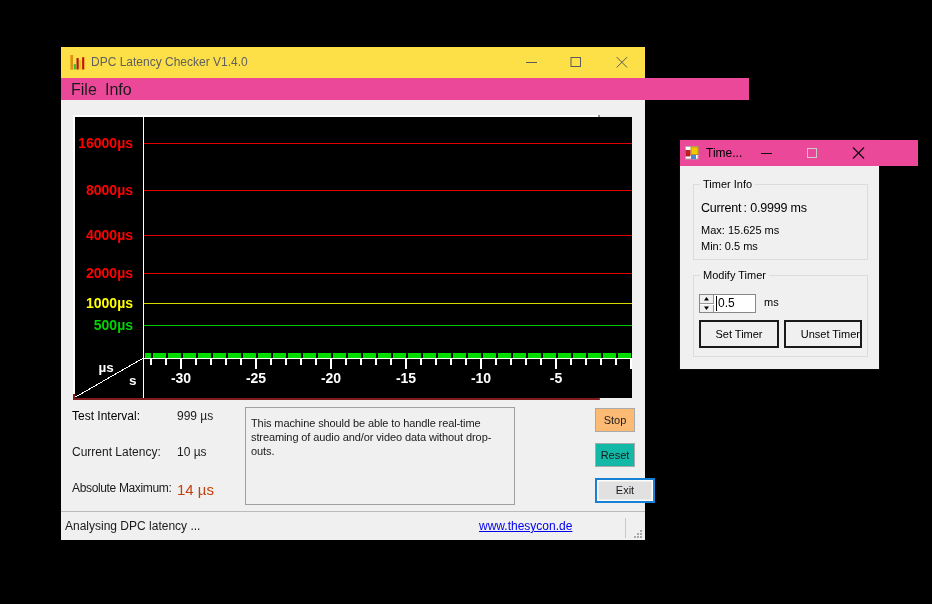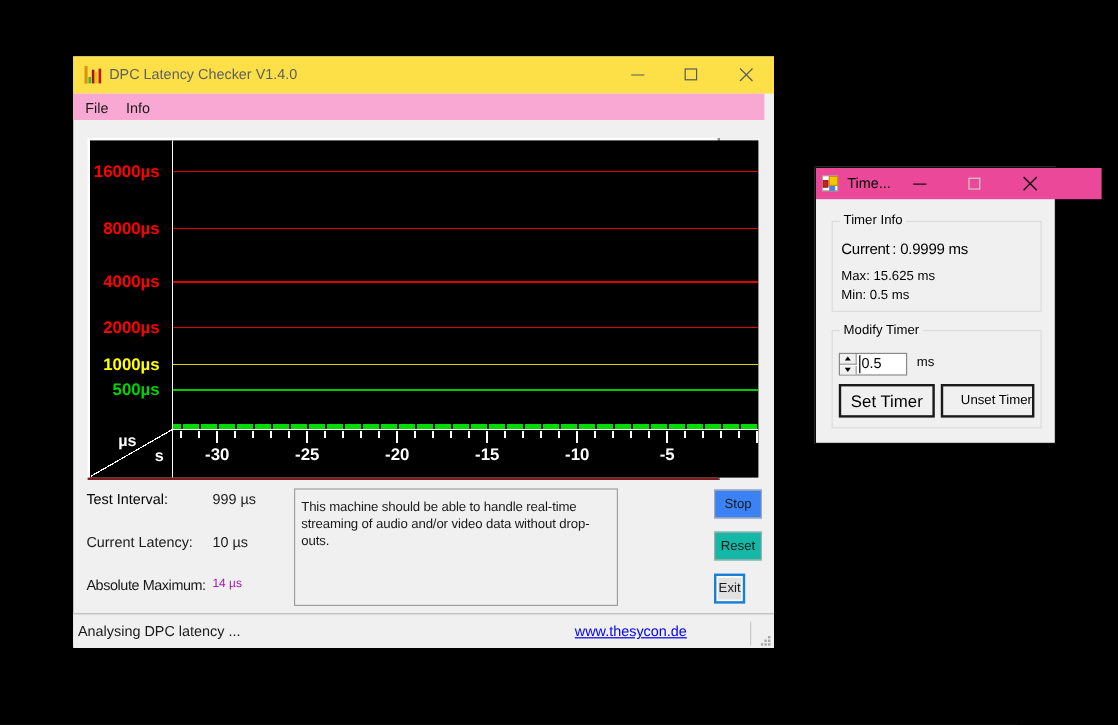--- a/index.html
+++ b/index.html
@@ -18,26 +18,26 @@
     </svg>
     <div class="a" style="left:30px;top:0;height:31px;line-height:31px;font-size:12px;color:#5f5f5f">DPC Latency Checker V1.4.0</div>
     <svg class="a" style="left:0;top:0" width="584" height="31" viewBox="0 0 584 31">
       <line x1="465" y1="15.5" x2="476" y2="15.5" stroke="#5a5a5a" stroke-width="1"></line>
       <rect x="510" y="10.5" width="9.5" height="9" fill="none" stroke="#5a5a5a" stroke-width="1"></rect>
       <line x1="555.7" y1="10.1" x2="566.1" y2="20.5" stroke="#5a5a5a" stroke-width="1"></line>
       <line x1="566.1" y1="10.1" x2="555.7" y2="20.5" stroke="#5a5a5a" stroke-width="1"></line>
     </svg>
   </div>
 
-  <div class="a" style="left:0;top:31px;width:576px;height:22px;background:#f9a8d4;font-size:12px;color:#1a1a1a">
+  <div class="a" style="left:0;top:31px;width:688px;height:22px;background:#ec4899;font-size:16px;color:#1a1a1a">
     <span class="a" style="left:10px;top:0;line-height:24px">File</span>
     <span class="a" style="left:44px;top:0;line-height:24px">Info</span>
   </div>
 
-  <div class="a" style="left:12px;top:68px;width:527px;height:285px;background:#fff;border-right:2px solid #909090;border-bottom:2px solid #7f1d1d">
+  <div class="a" style="left:12px;top:68px;width:527px;height:285px;background:#fff;border-right:2px solid #909090;border-bottom:6px solid #7f1d1d">
     <div class="a" style="left:2px;top:2px;width:557px;height:281px;background:#000">
       <svg width="557" height="281" style="position:absolute;left:0;top:0;shape-rendering:crispEdges;font-family:'Liberation Sans',sans-serif">
           <rect x="69" y="25.5" width="488" height="1" fill="#e00000"></rect>
           <rect x="69" y="73" width="488" height="1" fill="#e00000"></rect>
           <rect x="69" y="117.5" width="488" height="1" fill="#e00000"></rect>
           <rect x="69" y="155.5" width="488" height="1" fill="#e00000"></rect>
           <rect x="69" y="186" width="488" height="1" fill="#d8d800"></rect>
           <rect x="69" y="207.5" width="488" height="1" fill="#00c800"></rect>
           <rect x="68" y="0" width="1" height="281" fill="#fff"></rect>
           <line x1="0.5" y1="280" x2="68.5" y2="241" stroke="#fff" stroke-width="1"></line>
@@ -124,27 +124,27 @@
           <text x="481" y="266" text-anchor="middle" fill="#fff" font-size="14" font-weight="bold">-5</text>
         </svg>
     </div>
   </div>
 
   <div class="a" style="left:11px;top:362px;font-size:12px;color:#000000">Test Interval:</div>
   <div class="a" style="left:116px;top:362px;font-size:12px;color:#1a1a1a">999 µs</div>
   <div class="a" style="left:11px;top:398px;font-size:12px;color:#1a1a1a">Current Latency:</div>
   <div class="a" style="left:116px;top:398px;font-size:12px;color:#1a1a1a">10 µs</div>
   <div class="a" style="left:11px;top:434px;font-size:12px;color:#1a1a1a;letter-spacing:-0.35px">Absolute Maximum:</div>
-  <div class="a" style="left:116px;top:434px;font-size:10px;color:#a21caf">14 µs</div>
+  <div class="a" style="left:116px;top:434px;font-size:15px;color:#c2410c">14 µs</div>
 
   <div class="a" style="left:184px;top:360px;width:270px;height:98px;background:#f0f0f0;border:1px solid #a0a0a0;font-size:11px;line-height:14px;letter-spacing:-0.1px;color:#1a1a1a;padding:8px 5px">This machine should be able to handle real-time streaming of audio and/or video data without drop-outs.</div>
 
-  <div class="a" style="left:534px;top:361px;width:40px;height:24px;background:#3b82f6;border:1px solid #aaa;font-size:11px;color:#1a1a1a;text-align:center;line-height:22px">Stop</div>
+  <div class="a" style="left:534px;top:361px;width:40px;height:24px;background:#fdba74;border:1px solid #aaa;font-size:11px;color:#1a1a1a;text-align:center;line-height:22px">Stop</div>
   <div class="a" style="left:534px;top:396px;width:40px;height:24px;background:#14b8a6;border:1px solid #aaa;font-size:11px;color:#1a1a1a;text-align:center;line-height:22px">Reset</div>
-  <div class="a" style="left:534px;top:430.5px;width:26px;height:25px;background:#e1e1e1;border:2.5px solid #1881d5;box-shadow:inset 0 0 0 1.5px #fdfcf8;font-size:11px;color:#1a1a1a;text-align:center;line-height:20px">Exit</div>
+  <div class="a" style="left:534px;top:430.5px;width:60px;height:25px;background:#e1e1e1;border:2.5px solid #1881d5;box-shadow:inset 0 0 0 1.5px #fdfcf8;font-size:11px;color:#1a1a1a;text-align:center;line-height:20px">Exit</div>
 
   <div class="a" style="left:0;top:464px;width:584px;height:28px;background:#f0f0f0;border-top:1px solid #bbb">
     <div class="a" style="left:4px;top:7px;font-size:12px;color:#1a1a1a">Analysing DPC latency ...</div>
     <div class="a" style="left:418px;top:7px;font-size:12px;color:#0000ee;text-decoration:underline">www.thesycon.de</div>
     <div class="a" style="left:564px;top:6px;width:1px;height:20px;background:#c8c8c8"></div>
     <svg class="a" style="left:573px;top:18px" width="10" height="10" viewBox="0 0 10 10">
       <rect x="6" y="0" width="2" height="2" fill="#a8a8a8"></rect>
       <rect x="3" y="3" width="2" height="2" fill="#a8a8a8"></rect>
         <rect x="6" y="3" width="2" height="2" fill="#a8a8a8"></rect>
       <rect x="0" y="6" width="2" height="2" fill="#a8a8a8"></rect>
@@ -186,15 +186,15 @@
     <div class="a" style="left:0px;top:9.5px;width:14px;height:7.5px;background:#f0f0f0;border-right:1px solid #999"></div>
     <svg class="a" style="left:0;top:0" width="57" height="17" viewBox="0 0 57 17">
       <path d="M4 5.5 L6.5 2 L9 5.5 Z" fill="#000"></path>
       <path d="M4 11.5 L6.5 15 L9 11.5 Z" fill="#000"></path>
     </svg>
     <div class="a" style="left:16px;top:1px;width:1px;height:15px;background:#000"></div>
     <div class="a" style="left:18px;top:0px;font-size:12px;color:#000;line-height:17px">0.5</div>
   </div>
   <div class="a" style="left:84px;top:156px;font-size:11px;color:#000">ms</div>
 
-  <div class="a" style="left:19px;top:180px;width:80px;height:28px;background:#f0f0f0;border:2px solid #1a1a1a;font-size:14px;color:#000;text-align:center;line-height:24px">Set Timer</div>
+  <div class="a" style="left:19px;top:180px;width:80px;height:28px;background:#f0f0f0;border:2px solid #1a1a1a;font-size:11px;color:#000;text-align:center;line-height:24px">Set Timer</div>
   <div class="a" style="left:104px;top:180px;width:78px;height:28px;background:#f0f0f0;border:2px solid #1a1a1a;font-size:11px;color:#000;text-align:right;line-height:24px">Unset Timer</div>
 </div>
 
 </body></html>

